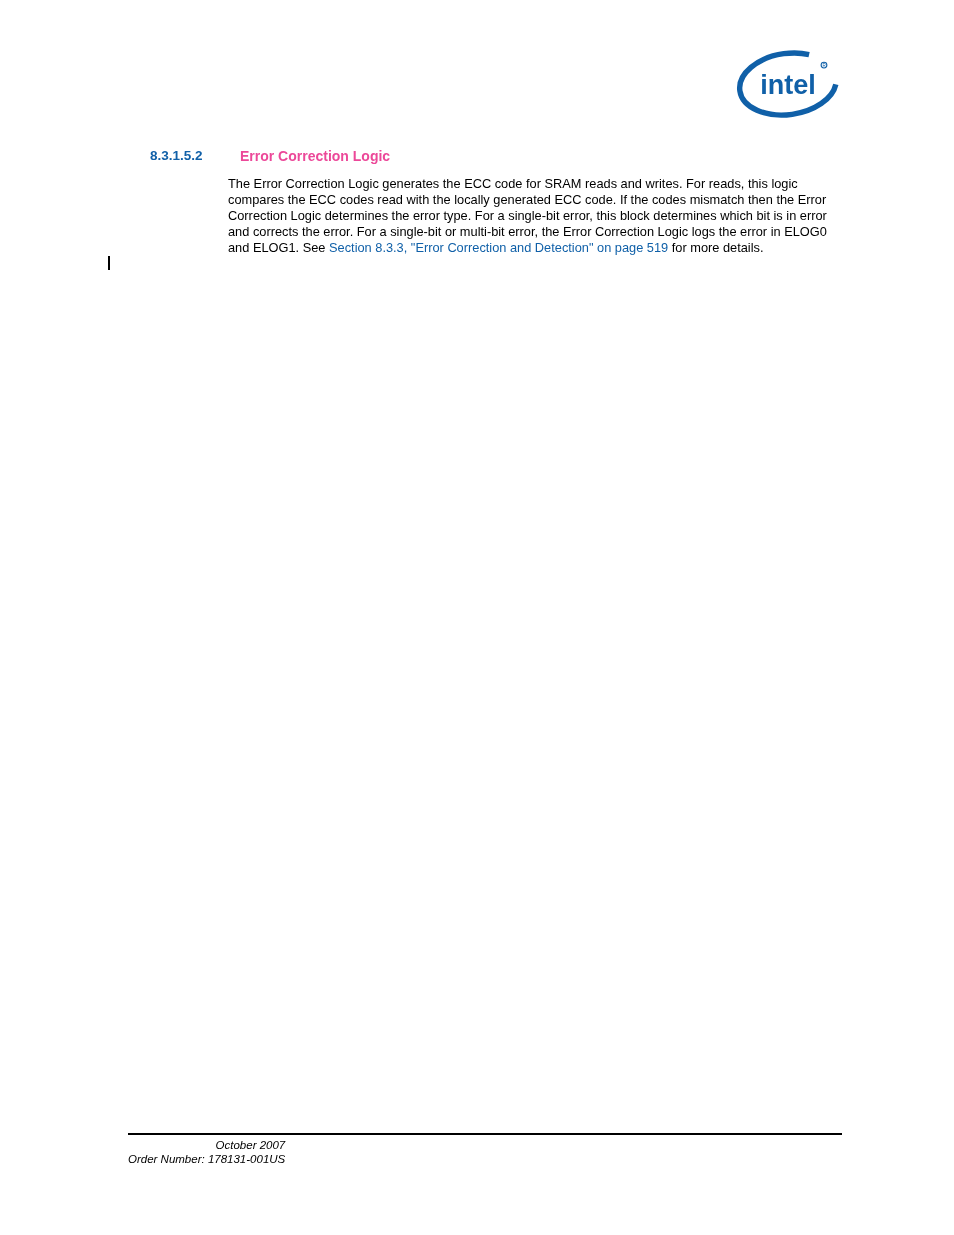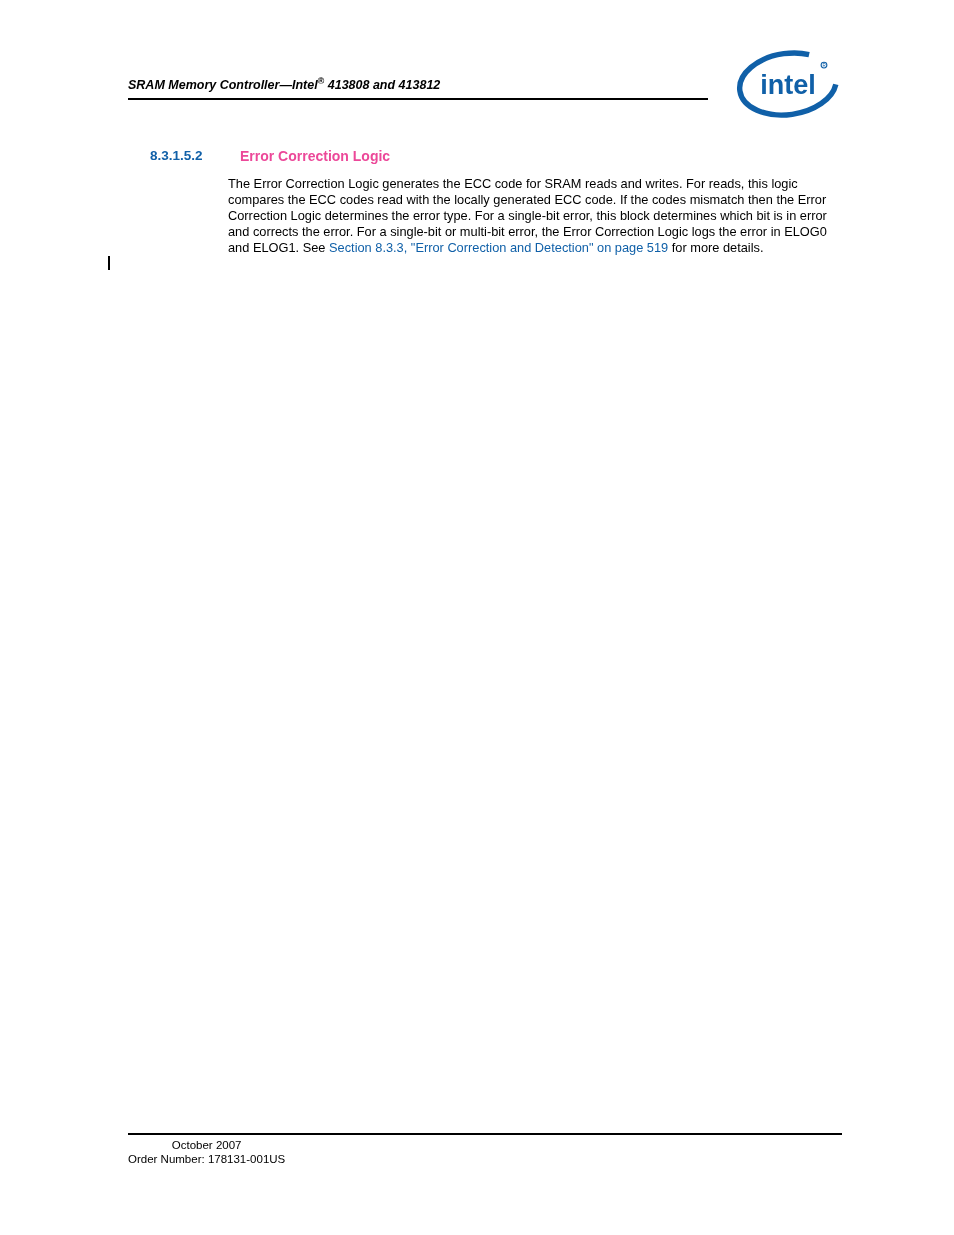--- a/index.html
+++ b/index.html
@@ -111,41 +111,36 @@
     height: 2px;
     background: #000;
     margin-bottom: 4px;
   }
   .footer-row {
     display: flex;
     justify-content: space-between;
     line-height: 1.2;
   }
   .footer-left {
-    text-align: center;
+    text-align: right;
+    font-style: italic;
   }
   .footer-right {
     text-align: right;
   }
   .footer sup {
     font-size: 8px;
     vertical-align: super;
   }
 </style>
 </head>
 <body>
 
 <div class="page">
 
-  <div class="header">
-    <div class="header-title">
-      <span>SRAM Memory Controller—Intel</span><sup>®</sup><span> 413808 and 413812</span>
-    </div>
-    <div class="header-rule"></div>
-  </div>
 
   <div class="intel-logo">
     <svg viewBox="0 0 120 80">
       <ellipse cx="60" cy="40" rx="54" ry="34" fill="none" stroke="#1060a8" stroke-width="6" stroke-dasharray="230 60" stroke-dashoffset="-8" transform="rotate(-8 60 40)"></ellipse>
       <text x="60" y="51" text-anchor="middle" font-family="Arial, sans-serif" font-size="30" font-weight="bold" fill="#1060a8">intel</text>
       <circle cx="100" cy="19" r="3.2" fill="none" stroke="#1060a8" stroke-width="1.2"></circle>
       <text x="100" y="21.5" text-anchor="middle" font-family="Arial" font-size="5" fill="#1060a8">R</text>
     </svg>
   </div>
 

